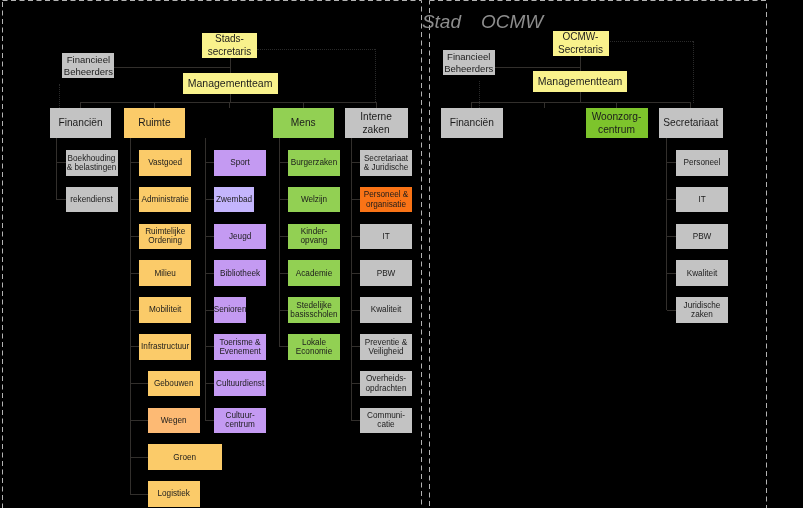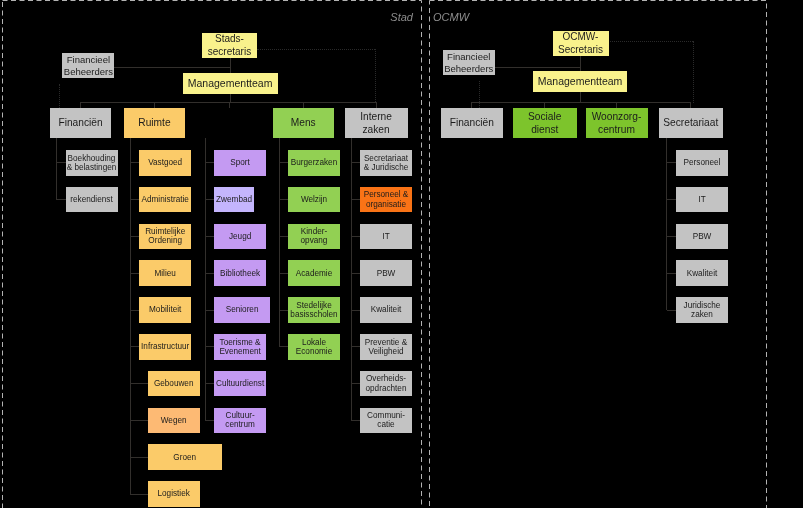--- a/index.html
+++ b/index.html
@@ -1,21 +1,21 @@
 <!DOCTYPE html>
 <html><head>
 <meta charset="utf-8">
 <style>
   html,body{margin:0;padding:0;background:#000;}
   body{width:803px;height:508px;overflow:hidden;
        font-family:"Liberation Sans","DejaVu Sans",sans-serif;}
   #chart{position:relative;width:803px;height:508px;background:#000;overflow:hidden;
          opacity:0.999;}
   .panel-svg{position:absolute;left:0;top:0;}
-  .panel-title{position:absolute;font-style:italic;font-size:11px;white-space:nowrap;
+  .panel-title{position:absolute;font-style:italic;font-size:19px;white-space:nowrap;margin-left:48px;
        -webkit-font-smoothing:antialiased;}
   .box{position:absolute;box-sizing:border-box;display:flex;
        -webkit-font-smoothing:antialiased;
        align-items:center;justify-content:center;text-align:center;
        color:#1c1c1c;white-space:pre;}
   .box.head{font-weight:normal;}
   .ln{position:absolute;}
   .ln.dot-v{width:0;}
   .ln.dot-h{height:0;}
 </style>
@@ -99,21 +99,21 @@
   <div class="box" style="left:139.2px;top:297.2px;width:52px;height:25.6px;background:#fbcb69;font-size:8.2px;line-height:1.12">Mobiliteit</div>
   <div class="box" style="left:139.2px;top:334px;width:52px;height:25.6px;background:#fbcb69;font-size:8.2px;line-height:1.12">Infrastructuur</div>
   <div class="box" style="left:147.7px;top:370.8px;width:52px;height:25.6px;background:#fbcb69;font-size:8.2px;line-height:1.12">Gebouwen</div>
   <div class="box" style="left:147.7px;top:407.6px;width:52px;height:25.6px;background:#fdba74;font-size:8.2px;line-height:1.12">Wegen</div>
   <div class="box" style="left:147.7px;top:444.4px;width:74px;height:25.6px;background:#fbcb69;font-size:8.2px;line-height:1.12">Groen</div>
   <div class="box" style="left:147.7px;top:481.2px;width:52px;height:25.6px;background:#fbcb69;font-size:8.2px;line-height:1.12">Logistiek</div>
   <div class="box" style="left:214.1px;top:150px;width:52px;height:25.6px;background:#c49af2;font-size:8.2px;line-height:1.12">Sport</div>
   <div class="box" style="left:214.1px;top:186.8px;width:40px;height:25.6px;background:#c4b5fd;font-size:8.2px;line-height:1.12">Zwembad</div>
   <div class="box" style="left:214.1px;top:223.6px;width:52px;height:25.6px;background:#c49af2;font-size:8.2px;line-height:1.12">Jeugd</div>
   <div class="box" style="left:214.1px;top:260.4px;width:52px;height:25.6px;background:#c49af2;font-size:8.2px;line-height:1.12">Bibliotheek</div>
-  <div class="box" style="left:214.1px;top:297.2px;width:56px;height:25.6px;background:#c49af2;font-size:8.2px;line-height:1.12">Senioren</div>
+  <div class="box" style="left:214.1px;top:297.2px;width:32px;height:25.6px;background:#c49af2;font-size:8.2px;line-height:1.12">Senioren</div>
   <div class="box" style="left:214.1px;top:334px;width:52px;height:25.6px;background:#c49af2;font-size:8.2px;line-height:1.12">Toerisme &amp;
 Evenement</div>
   <div class="box" style="left:214.1px;top:370.8px;width:52px;height:25.6px;background:#c49af2;font-size:8.2px;line-height:1.12">Cultuurdienst</div>
   <div class="box" style="left:214.1px;top:407.6px;width:52px;height:25.6px;background:#c49af2;font-size:8.2px;line-height:1.12">Cultuur-
 centrum</div>
   <div class="box head" style="left:272.5px;top:108px;width:61.5px;height:30px;background:#92d053;font-size:10.2px;line-height:1.28">Mens</div>
   <div class="box" style="left:288px;top:150px;width:52px;height:25.6px;background:#92d053;font-size:8.2px;line-height:1.12">Burgerzaken</div>
   <div class="box" style="left:288px;top:186.8px;width:52px;height:25.6px;background:#92d053;font-size:8.2px;line-height:1.12">Welzijn</div>
   <div class="box" style="left:288px;top:223.6px;width:52px;height:25.6px;background:#92d053;font-size:8.2px;line-height:1.12">Kinder-
 opvang</div>
@@ -154,22 +154,20 @@
   <div class="ln" style="left:666.5px;top:272.7px;width:9.5px;height:1px;background:#322f2c"></div>
   <div class="ln" style="left:666.5px;top:309.5px;width:9.5px;height:1px;background:#322f2c"></div>
   <div class="ln" style="left:666px;top:138px;width:1px;height:172px;background:#322f2c"></div>
   <div class="ln" style="left:471.25px;top:102px;width:220px;height:1px;background:#322f2c"></div>
   <div class="box head" style="left:552.5px;top:30.5px;width:56px;height:25.5px;background:#f9f28c;font-size:10px;line-height:1.3">OCMW-
 Secretaris</div>
   <div class="box head" style="left:532.8px;top:71px;width:94.5px;height:21px;background:#f9f28c;font-size:10.5px;line-height:1.15">Managementteam</div>
   <div class="box" style="left:443px;top:50px;width:51.5px;height:25px;background:#c3c3c3;font-size:9.5px;line-height:1.25">Financieel
 Beheerders</div>
   <div class="box head" style="left:440.5px;top:108px;width:62.5px;height:30px;background:#c3c3c3;font-size:10.2px;line-height:1.28">Financiën</div>
-  <div class="box head" style="left:513px;top:108px;width:63.5px;height:30px;background:#7dc42c;font-size:10.2px;line-height:1.28">Sociale
-dienst</div>
   <div class="box head" style="left:585.5px;top:108px;width:62px;height:30px;background:#7dc42c;font-size:10.2px;line-height:1.28">Woonzorg-
 centrum</div>
   <div class="box head" style="left:659px;top:108px;width:63.5px;height:30px;background:#c3c3c3;font-size:10.2px;line-height:1.28">Secretariaat</div>
   <div class="box" style="left:676px;top:150px;width:52px;height:25.6px;background:#c3c3c3;font-size:8.2px;line-height:1.12">Personeel</div>
   <div class="box" style="left:676px;top:186.8px;width:52px;height:25.6px;background:#c3c3c3;font-size:8.2px;line-height:1.12">IT</div>
   <div class="box" style="left:676px;top:223.6px;width:52px;height:25.6px;background:#c3c3c3;font-size:8.2px;line-height:1.12">PBW</div>
   <div class="box" style="left:676px;top:260.4px;width:52px;height:25.6px;background:#c3c3c3;font-size:8.2px;line-height:1.12">Kwaliteit</div>
   <div class="box" style="left:676px;top:297.2px;width:52px;height:25.6px;background:#c3c3c3;font-size:8.2px;line-height:1.12">Juridische
 zaken</div>
 </div>

